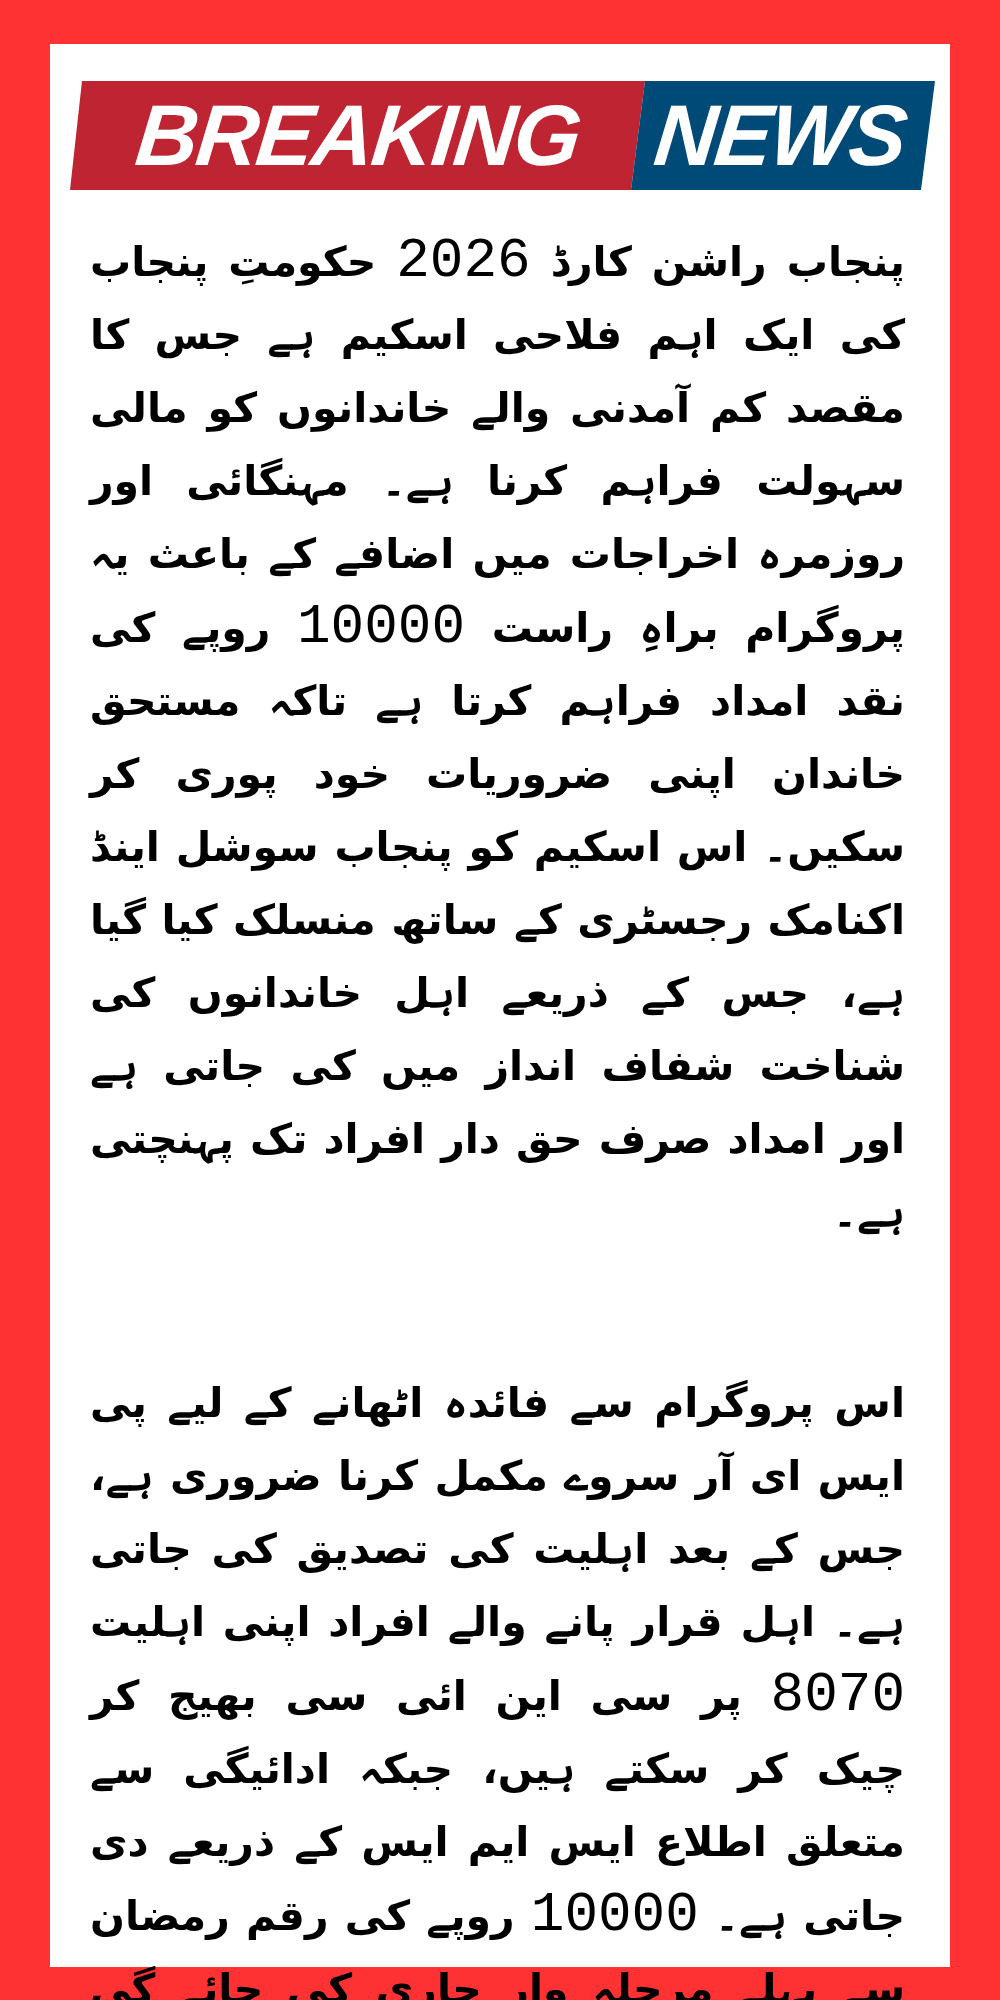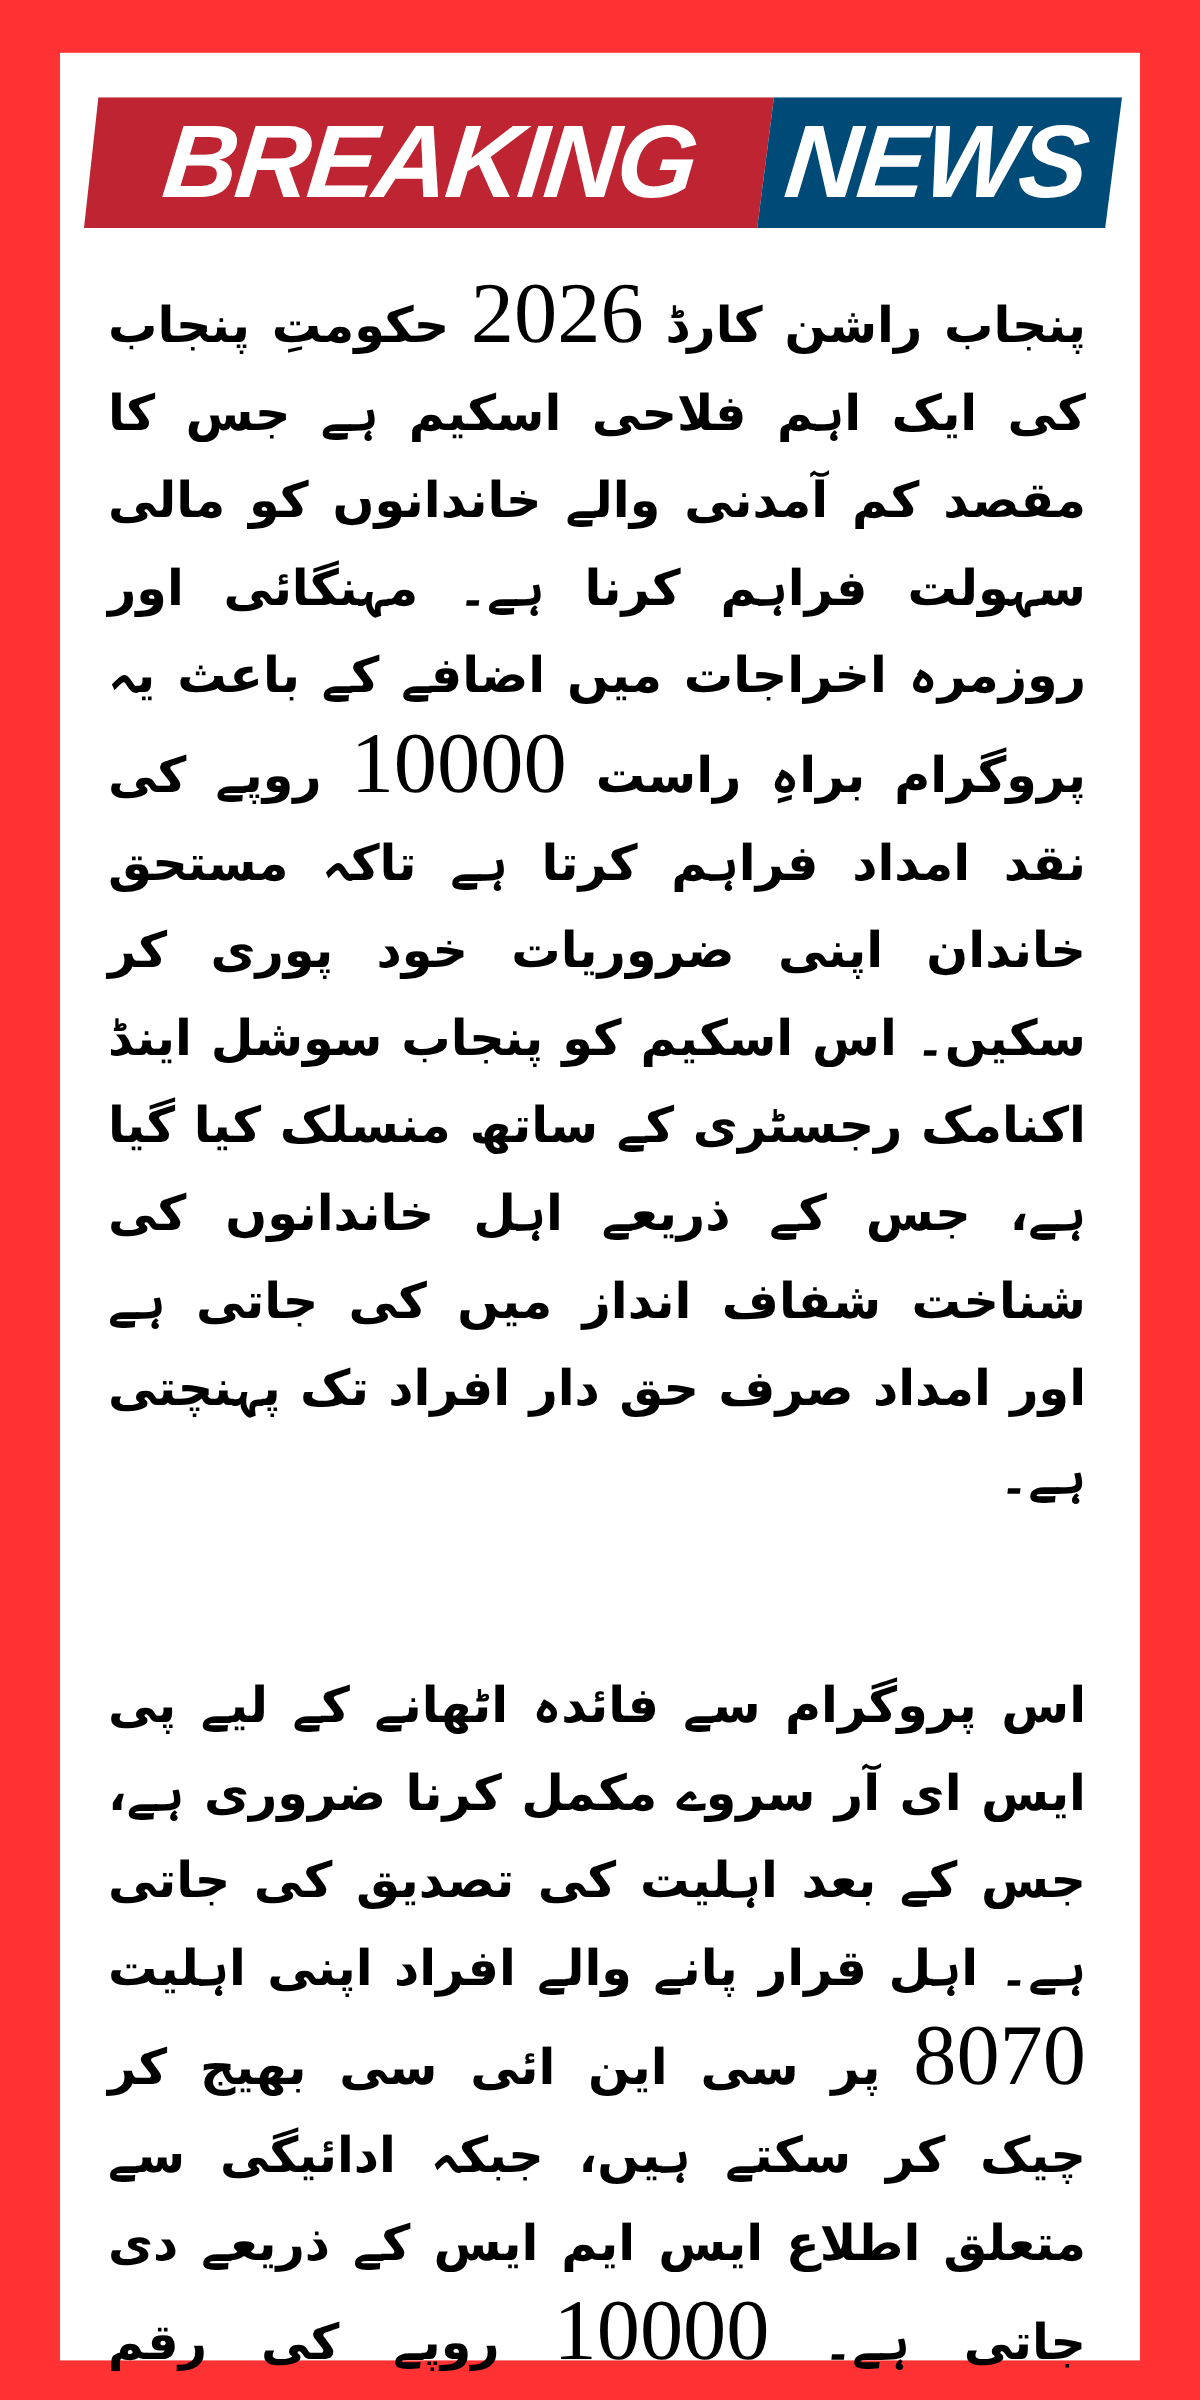--- a/index.html
+++ b/index.html
@@ -73,23 +73,23 @@
       line-height: 73px;
     }
     .article p {
       margin: 0;
       text-align-last: right;
     }
     .article p.second {
       margin-top: 118px;
     }
     .article .num {
-      font-family: Liberation Serif, serif;
+      font-family: Liberation Mono, monospace;
       font-weight: normal;
-      font-size: 72px;
+      font-size: 56px;
     }
   </style>
 </head>
 <body>
 
 <div class="panel"></div>
 
 <div class="banner">
   <svg viewBox="0 0 865 109" preserveAspectRatio="none">
     <polygon points="12,0 575,0 561,109 0,109" fill="#be2431"></polygon>

